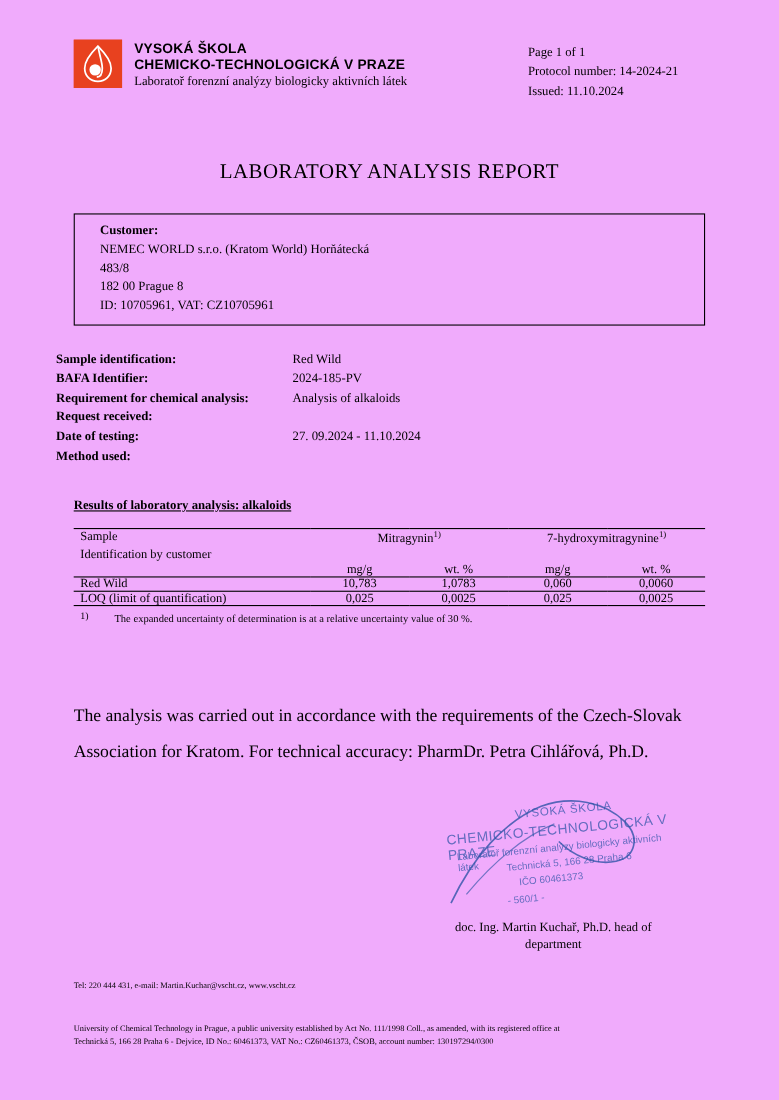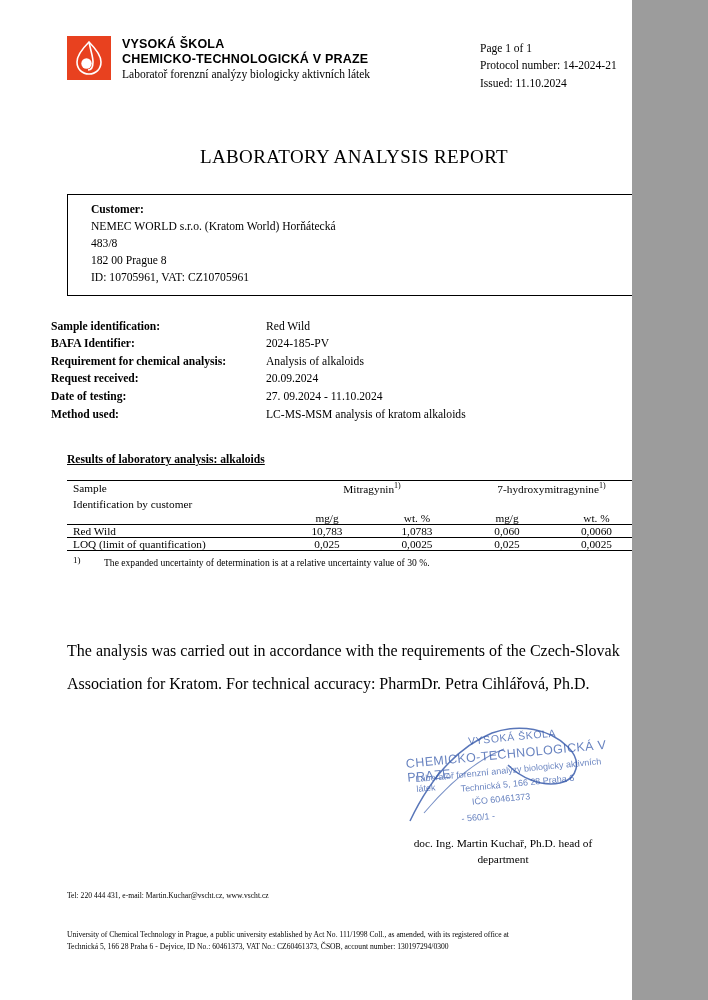--- a/index.html
+++ b/index.html
@@ -8,23 +8,23 @@
     background: #9c9c9c;
   }
   body {
     width: 708px;
     height: 1000px;
     font-family: "Liberation Serif", serif;
     color: #000;
   }
   .page {
     position: relative;
-    width: 632px;
+    width: 708px;
     height: 1000px;
-    background: #ffffff;
+    background: #f0abfc;
     box-sizing: border-box;
     overflow: hidden;
   }
   .sheet {
     position: absolute;
     left: 48px;
     top: 18px;
     width: 612px;
     height: 964px;
   }
@@ -304,29 +304,27 @@
       <div class="ident-row">
         <div class="ident-key">BAFA Identifier:</div>
         <div class="ident-val">2024-185-PV</div>
       </div>
       <div class="ident-row">
         <div class="ident-key">Requirement for chemical analysis:</div>
         <div class="ident-val">Analysis of alkaloids</div>
       </div>
       <div class="ident-row">
         <div class="ident-key">Request received:</div>
-        <div class="ident-val"> 20.09.2024</div>
       </div>
       <div class="ident-row">
         <div class="ident-key">Date of testing:</div>
         <div class="ident-val">27. 09.2024 - 11.10.2024</div>
       </div>
       <div class="ident-row">
         <div class="ident-key">Method used:</div>
-        <div class="ident-val">LC-MS-MSM analysis of kratom alkaloids</div>
       </div>
     </div>
 
     <div class="results-head">Results of laboratory analysis: alkaloids</div>
 
     <table class="results">
       <colgroup>
         <col style="width:215px">
         <col style="width:90px">
         <col style="width:90px">

